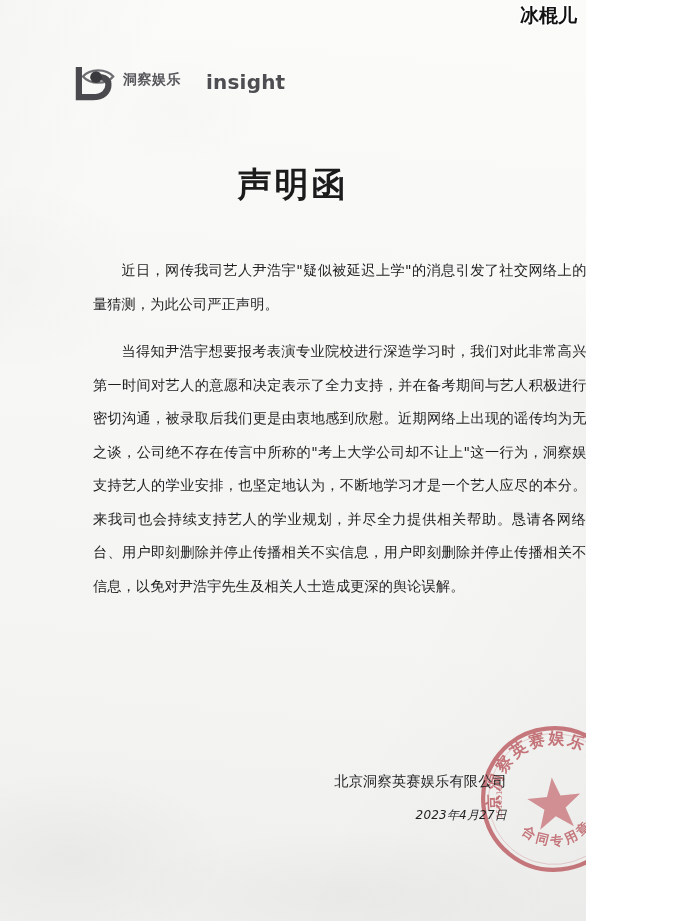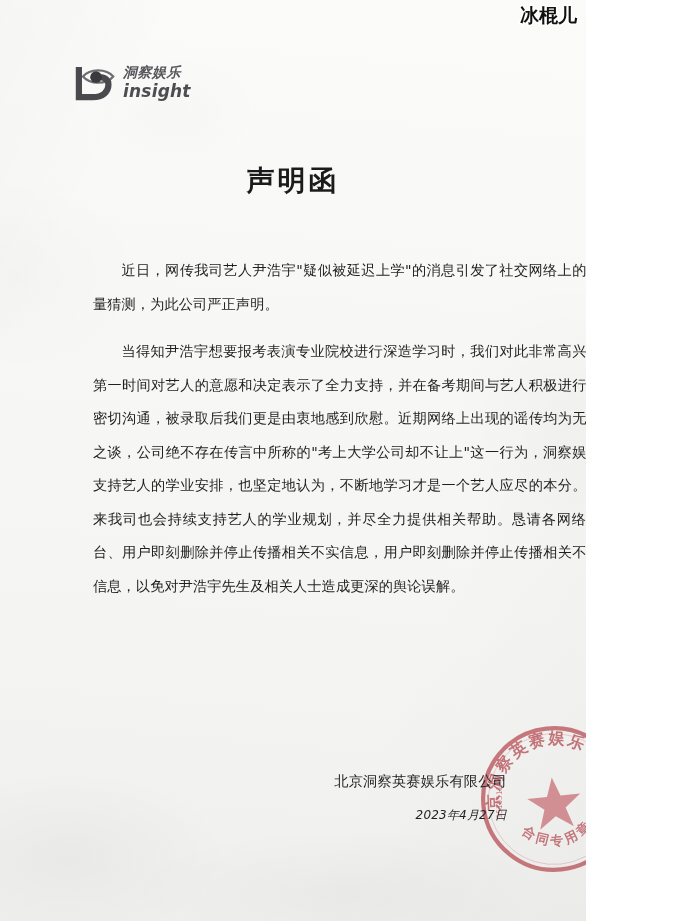--- a/index.html
+++ b/index.html
@@ -63,50 +63,50 @@
     gap: 7px;
   }
   .logo-mark {
     width: 44px;
     height: 44px;
     position: relative;
     flex: none;
   }
   .logo-text {
     display: flex;
-    flex-direction: column;
+    flex-direction: row;
     justify-content: center;
     line-height: 1;
-    font-style: italic;
   }
   .logo-cn {
     font-family: "DejaVu Sans", sans-serif;
     font-size: 14px;
     font-weight: bold;
     color: #56565a;
     letter-spacing: 0.5px;
     margin-bottom: 4px;
   }
   .logo-en {
     font-family: "DejaVu Sans", sans-serif;
-    font-size: 17px;
+    font-size: 20px;
     font-weight: bold;
     color: #4e4e52;
     letter-spacing: 0.2px;
+    margin-left: 25px;
   }
 
   
   .doc-title {
     position: absolute;
     top: 162px;
     left: 0;
     right: 0;
     text-align: center;
     font-family: "DejaVu Sans", sans-serif;
-    font-size: 28px;
+    font-size: 34px;
     font-weight: bold;
     letter-spacing: 3px;
     color: #1b1b1b;
   }
 
   
   .body-text {
     position: absolute;
     left: 93px;
     top: 254px;

